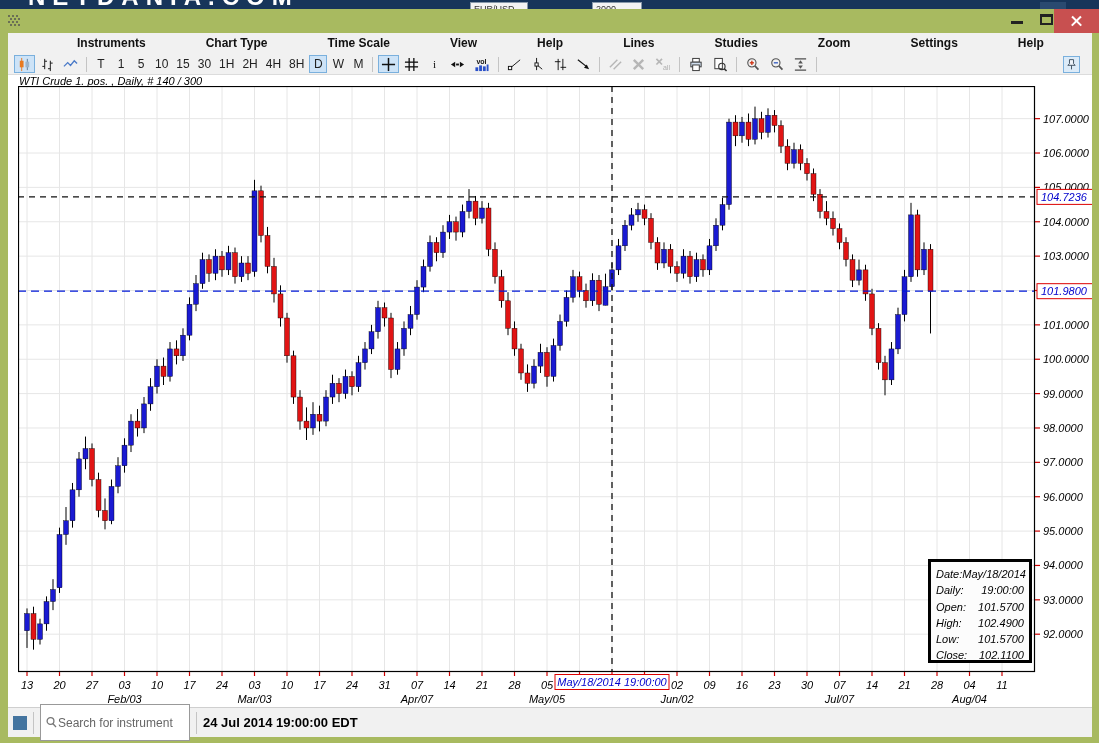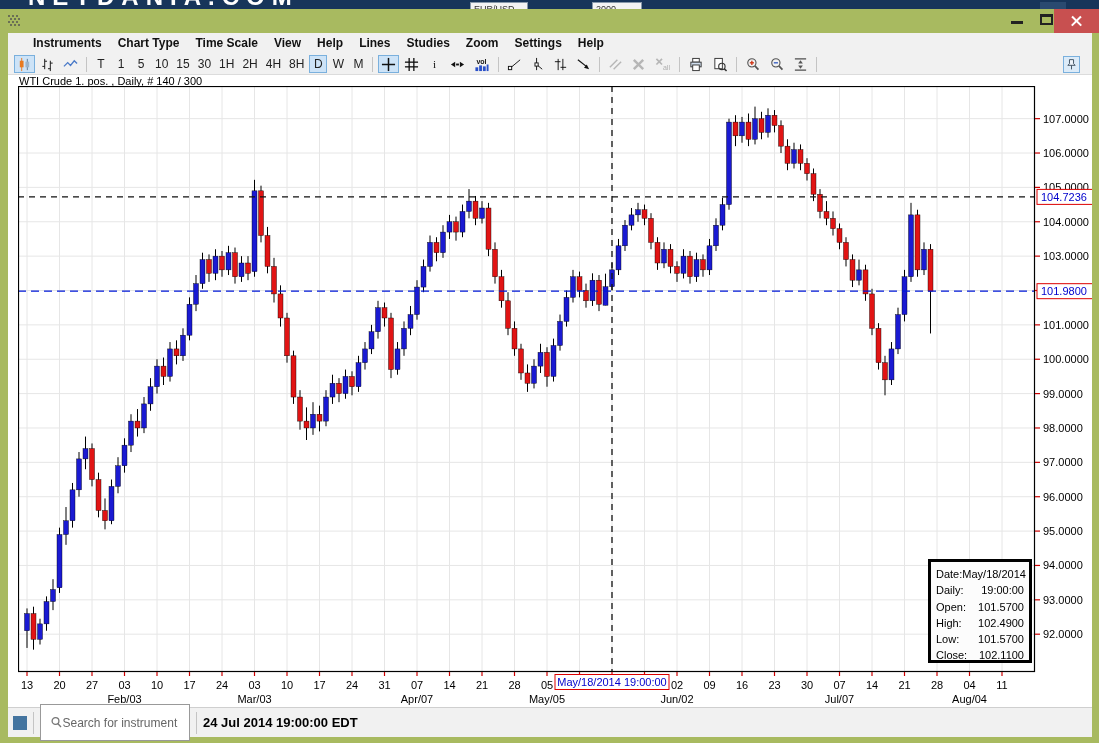--- a/index.html
+++ b/index.html
@@ -18,47 +18,47 @@
   .app-icon { position:absolute; left:8px; top:6px; width:13px; height:13px; }
   .win-title { position:absolute; left:0; right:0; top:0; text-align:center; line-height:24px; font-size:13px; color:#15202c;margin-top:28px; }
   .btn-min { position:absolute; right:76px; top:12px; width:12px; height:3px; background:#222; }
   .btn-max { position:absolute; right:46px; top:5px; width:13px; height:11px; border:2px solid #222; border-top-width:3px; background:transparent; }
   .btn-close { position:absolute; right:0; top:0; width:45px; height:24px; background:#c85050; }
   .btn-close .x1,.btn-close .x2 { position:absolute; left:16px; top:11px; width:13px; height:2.4px; background:#fff; }
   .btn-close .x1 { transform:rotate(45deg); } .btn-close .x2 { transform:rotate(-45deg); }
 
   
   .menubar { position:absolute; top:33px; left:8px; width:1084px; height:21px; background:#f1f1f1; display:flex; align-items:center; padding-left:17px; }
-  .menu-item { font-size:12px; font-weight:bold; color:#111; padding:8px 8px; line-height:21px; cursor:default; }
+  .menu-item { font-size:12px; font-weight:bold; color:#111; padding:8px 8px; line-height:21px; cursor:default;margin-left:44px; }
 
   
   .toolbar { position:absolute; top:54px; left:8px; width:1084px; height:21px; background:#f1f1f1; border-bottom:1px solid #dcdcdc; display:flex; align-items:center; padding-left:5px; }
   .tb-btn { height:18px; min-width:18px; display:flex; align-items:center; justify-content:center; padding:0 2px; margin:0 1px; border:1px solid transparent; font-size:12px; color:#222; cursor:default; }
   .tb-btn.selected { background:#cde3f7; border-color:#7ab0dd; }
   .tb-btn.disabled { opacity:.9; }
   .tb-sep { width:1px; height:15px; background:#c4c4c4; margin:0 4px; }
   .tb-spacer { flex:1; }
   .tb-pin { width:17px; height:17px; border:1px solid #7ab0dd; background:#dcebf8; display:flex; align-items:center; justify-content:center; margin-right:12px; }
   .tb-btn svg, .tb-pin svg { display:block; }
 
   
-  .chart-area { position:absolute; top:75px; left:8px; width:1084px; height:632px; background:#fff; }
+  .chart-area { position:absolute; top:75px; left:8px; width:1084px; height:632px; background:#fff;font-style:italic; }
   .chart-label { position:absolute; left:11px; top:0px; font-size:11px; color:#000; }
   #chart-svg { position:absolute; left:10px; top:11px; }
   #chart-svg text { font-family:"Liberation Sans", sans-serif; }
 
   
   .tooltip { position:absolute; left:920px; top:484px; width:104px; height:104px; background:#fcfcfc; border:3px solid #000000; font-size:11px; color:#000; padding:4px 5px 0 5px; }
   .tt-row { display:flex; justify-content:space-between; line-height:16.3px; }
 
   
   .statusbar { position:absolute; top:707px; left:8px; width:1084px; height:30px; background:#f1f1f1; border-top:1px solid #cfcfcf; display:flex; align-items:center; }
   .sb-square { width:14px; height:14px; background:#44749f; margin-left:5px; }
   .sb-sep { width:1px; height:22px; background:#c4c4c4; margin:0 6px; }
-  .search-box { width:150px; height:37px; background:#fff; border:1px solid #999; display:flex; align-items:center; padding:11px 4px;justify-content:center; }
+  .search-box { width:150px; height:37px; background:#fff; border:1px solid #999; display:flex; align-items:center; padding:11px 4px; }
   .search-box input { border:none; outline:none; font-size:12px; color:#333; width:118px; background:transparent; font-family:"Liberation Sans",sans-serif; }
   .search-box input::placeholder { color:#666; }
   .timestamp { font-size:13px; font-weight:bold; color:#000; }
 </style>
 </head>
 <body>
 
 <div class="window">
 
   <div class="bg-strip">

